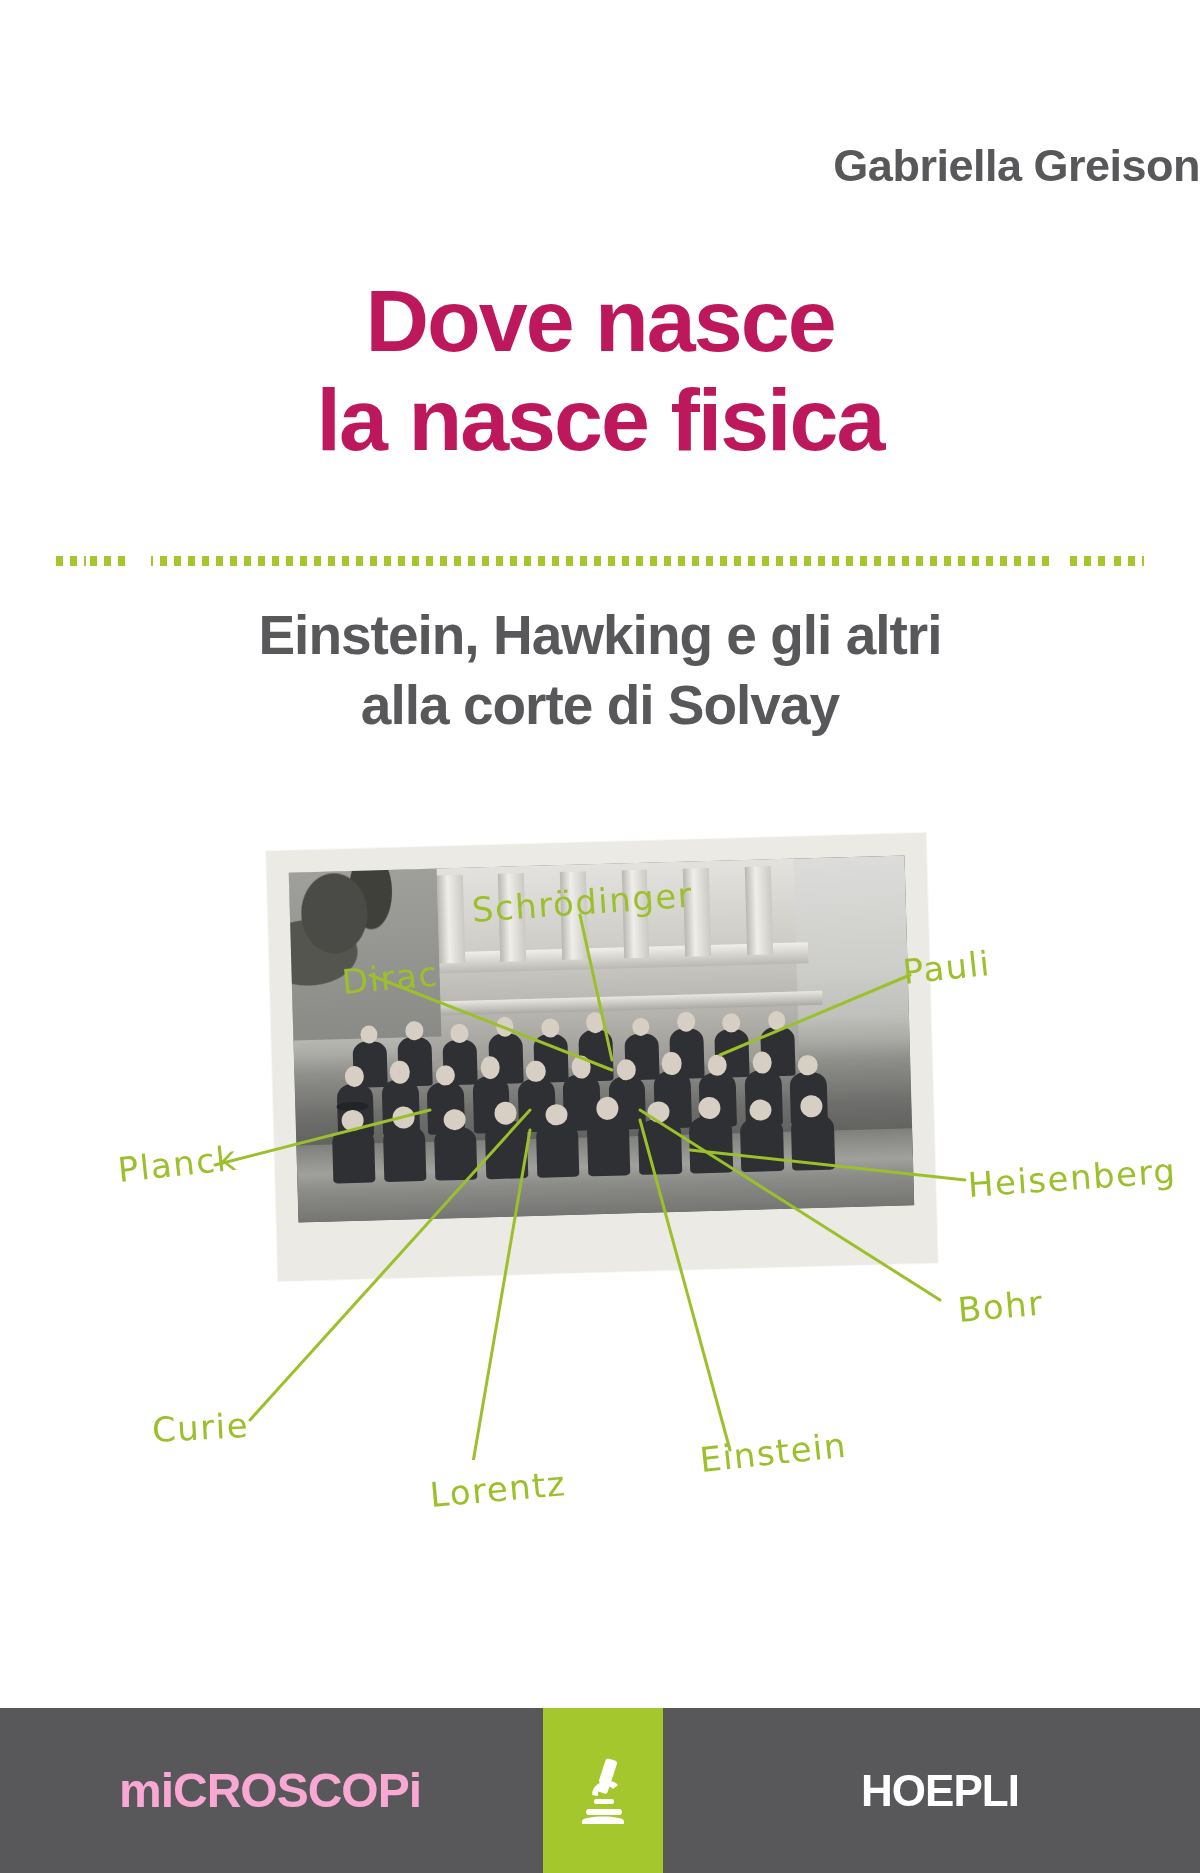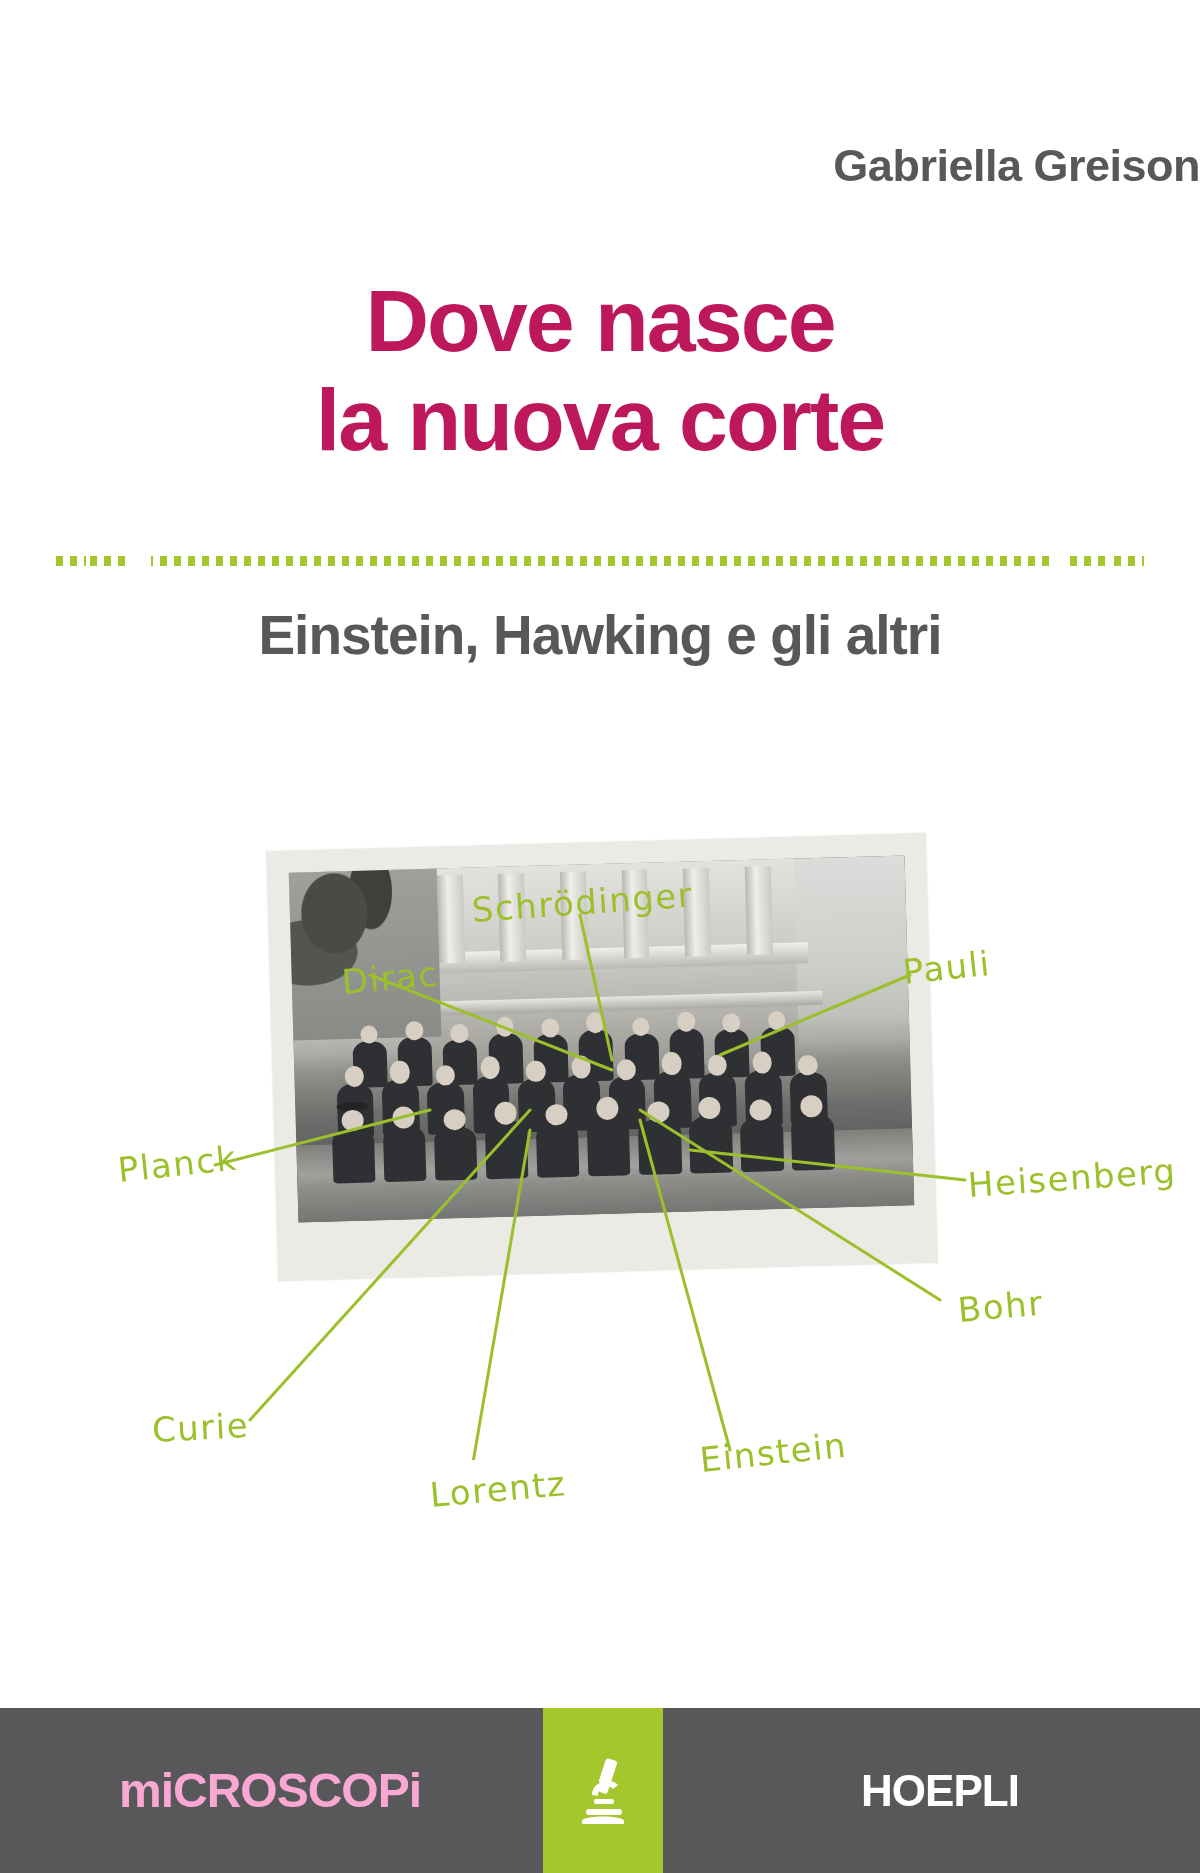--- a/index.html
+++ b/index.html
@@ -302,31 +302,32 @@
 </style>
 </head>
 <body>
 
 <div class="cover">
 
   <div class="author">Gabriella Greison</div>
 
   <div class="title">
     <span class="title-line">Dove nasce</span>
-    <span class="title-line">la nuova corte</span>
+    <span class="title-line">la nasce fisica</span>
   </div>
 
   <div class="rule-wrap">
     <div class="rule short"></div>
     <div class="rule-end-left"></div>
     <div class="rule-end-right"></div>
   </div>
 
   <div class="subtitle">
     <span class="subtitle-line">Einstein, Hawking e gli altri</span>
+    <span class="subtitle-line">alla corte di Solvay</span>
   </div>
 
   <div class="photo-area">
 
     <div class="polaroid">
       <div class="photo">
         <div class="sky"></div>
         <div class="building"></div>
         <div class="cornice"></div>
         <div class="cornice2"></div>

